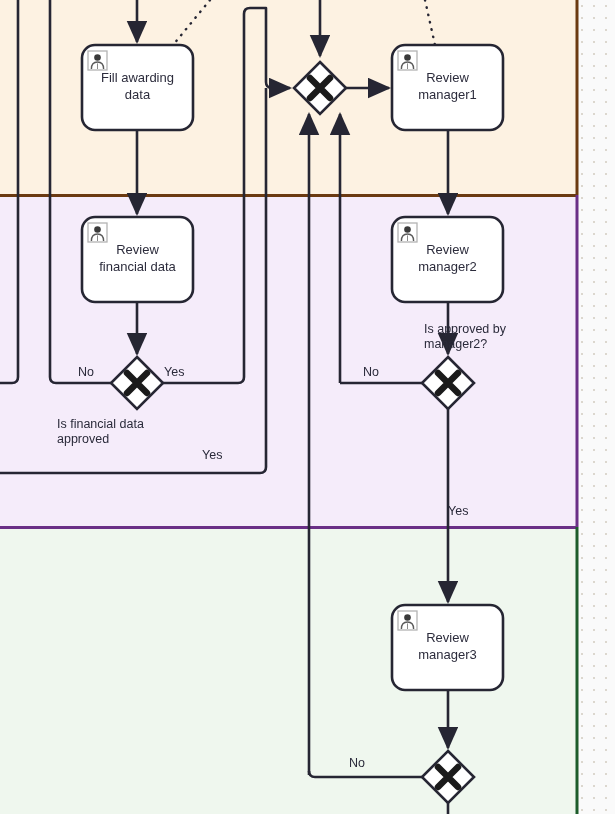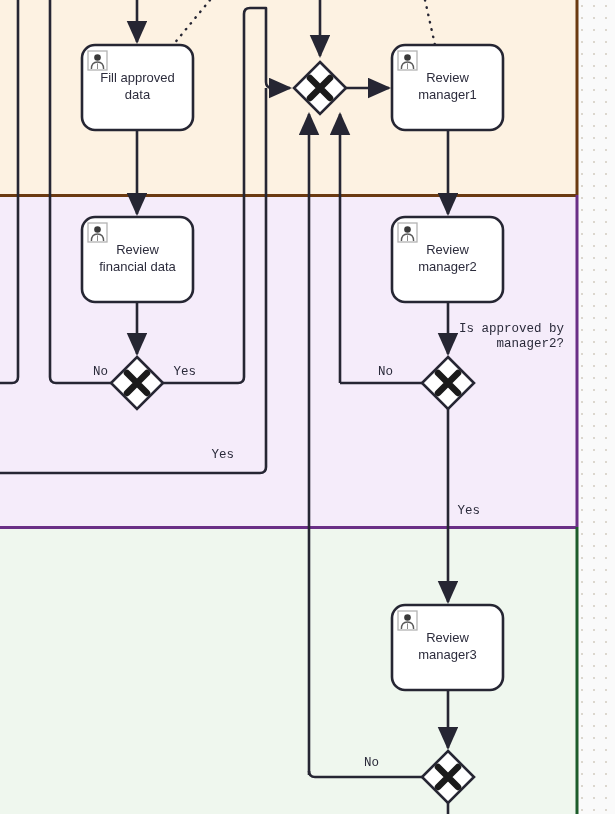--- a/index.html
+++ b/index.html
@@ -1,20 +1,20 @@
 <!DOCTYPE html>
 <html><head>
 <meta charset="utf-8">
 <style>
   html,body{margin:0;padding:0;background:#ffffff;}
   body{font-family:"Liberation Sans",sans-serif;}
   #stage{position:relative;width:615px;height:814px;overflow:hidden;background:#fafafa;}
   #canvas{position:absolute;left:0;top:0;width:615px;height:814px;}
-  .lbl{position:absolute;font-family:Liberation Mono, monospace;font-size:12.5px;color:#2a2a3a;
-       line-height:15px;text-align:right;white-space:pre-line;pointer-events:none;}
+  .lbl{position:absolute;font-family:Liberation Sans, sans-serif;font-size:12.5px;color:#2a2a3a;
+       line-height:15px;text-align:left;white-space:pre-line;pointer-events:none;}
   .tasklbl{position:absolute;font-family:"Liberation Sans",sans-serif;font-size:13px;color:#2c2c3c;
        line-height:17px;text-align:center;white-space:pre-line;}
 </style>
 </head>
 <body>
 
 <div id="stage">
   <svg id="canvas" viewBox="0 0 615 814">
     <defs>
       <pattern id="dots" width="12" height="12" patternUnits="userSpaceOnUse">
@@ -147,31 +147,33 @@
         <polygon points="448,357 474,383 448,409 422,383" fill="#ffffff" stroke="#262633" stroke-width="2.6"></polygon>
         <path d="M438,373 L458,393 M458,373 L438,393" stroke="#1a1a1a" stroke-width="6.5" stroke-linecap="round" fill="none"></path>
       </g>
       <g>
         <polygon points="448,751 474,777 448,803 422,777" fill="#ffffff" stroke="#262633" stroke-width="2.6"></polygon>
         <path d="M438,767 L458,787 M458,767 L438,787" stroke="#1a1a1a" stroke-width="6.5" stroke-linecap="round" fill="none"></path>
       </g>
     </g>
   </svg>
 
-  <div class="tasklbl" style="left:82px;top:69px;width:111px;">Fill approved
+  <div class="tasklbl" style="left:82px;top:69px;width:111px;">Fill awarding
 data</div>
   <div class="tasklbl" style="left:392px;top:69px;width:111px;">Review
 manager1</div>
   <div class="tasklbl" style="left:82px;top:241px;width:111px;">Review
 financial data</div>
   <div class="tasklbl" style="left:392px;top:241px;width:111px;">Review
 manager2</div>
   <div class="tasklbl" style="left:392px;top:629px;width:111px;">Review
 manager3</div>
 
+  <div class="lbl" style="left:57px;top:417px;width:160px;">Is financial data
+approved</div>
   <div class="lbl" style="left:424px;top:322px;width:140px;">Is approved by
 manager2?</div>
 
   <div class="lbl" style="left:78px;top:365px;width:30px;">No</div>
   <div class="lbl" style="left:164px;top:365px;width:32px;">Yes</div>
   <div class="lbl" style="left:202px;top:448px;width:32px;">Yes</div>
   <div class="lbl" style="left:363px;top:365px;width:30px;">No</div>
   <div class="lbl" style="left:448px;top:504px;width:32px;">Yes</div>
   <div class="lbl" style="left:349px;top:756px;width:30px;">No</div>
 </div>

